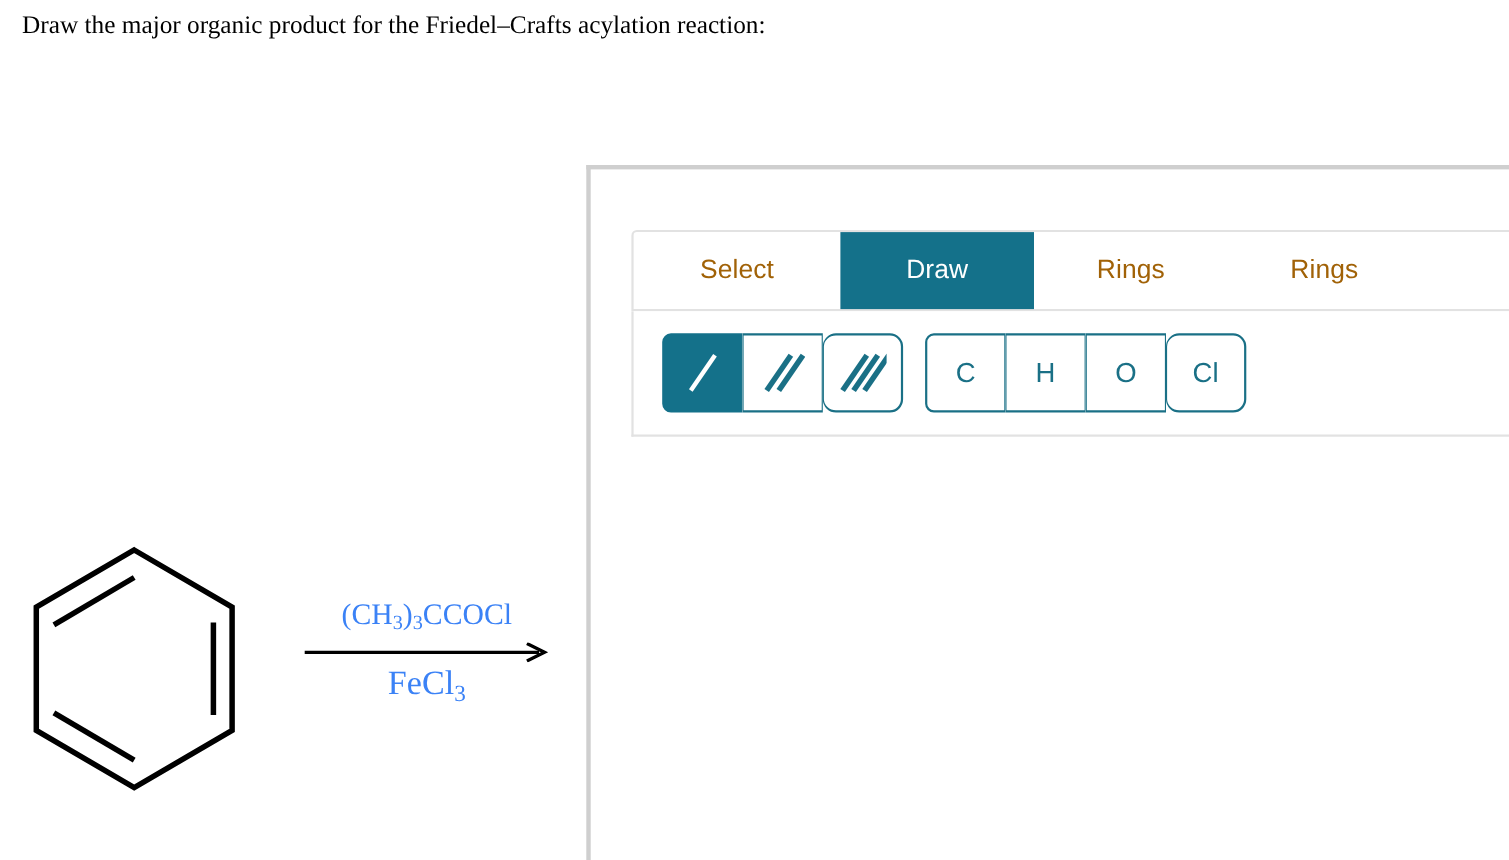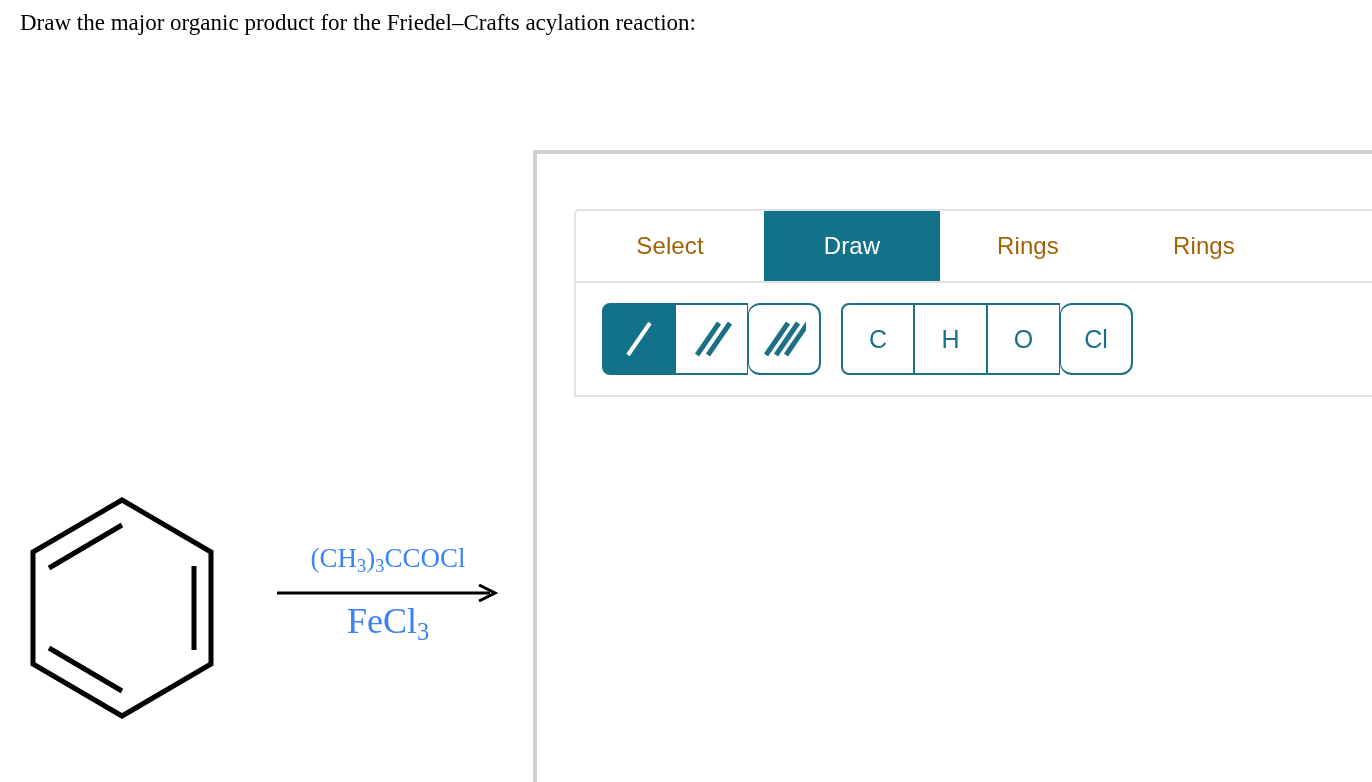--- a/index.html
+++ b/index.html
@@ -50,21 +50,21 @@
     font-family: "Liberation Serif", serif;
     color: #3b82f6;
   }
   .reagent-above {
     font-size: 27px;
     line-height: 32px;
     white-space: nowrap;
     margin-bottom: 2px;
   }
   .reagent-below {
-    font-size: 36px;
+    font-size: 31px;
     line-height: 32px;
     white-space: nowrap;
     margin-top: 3px;
   }
   .arrow-svg {
     display: block;
     margin: 0 auto;
   }
   .reagent-above sub, .reagent-below sub {
     font-size: 0.68em;

